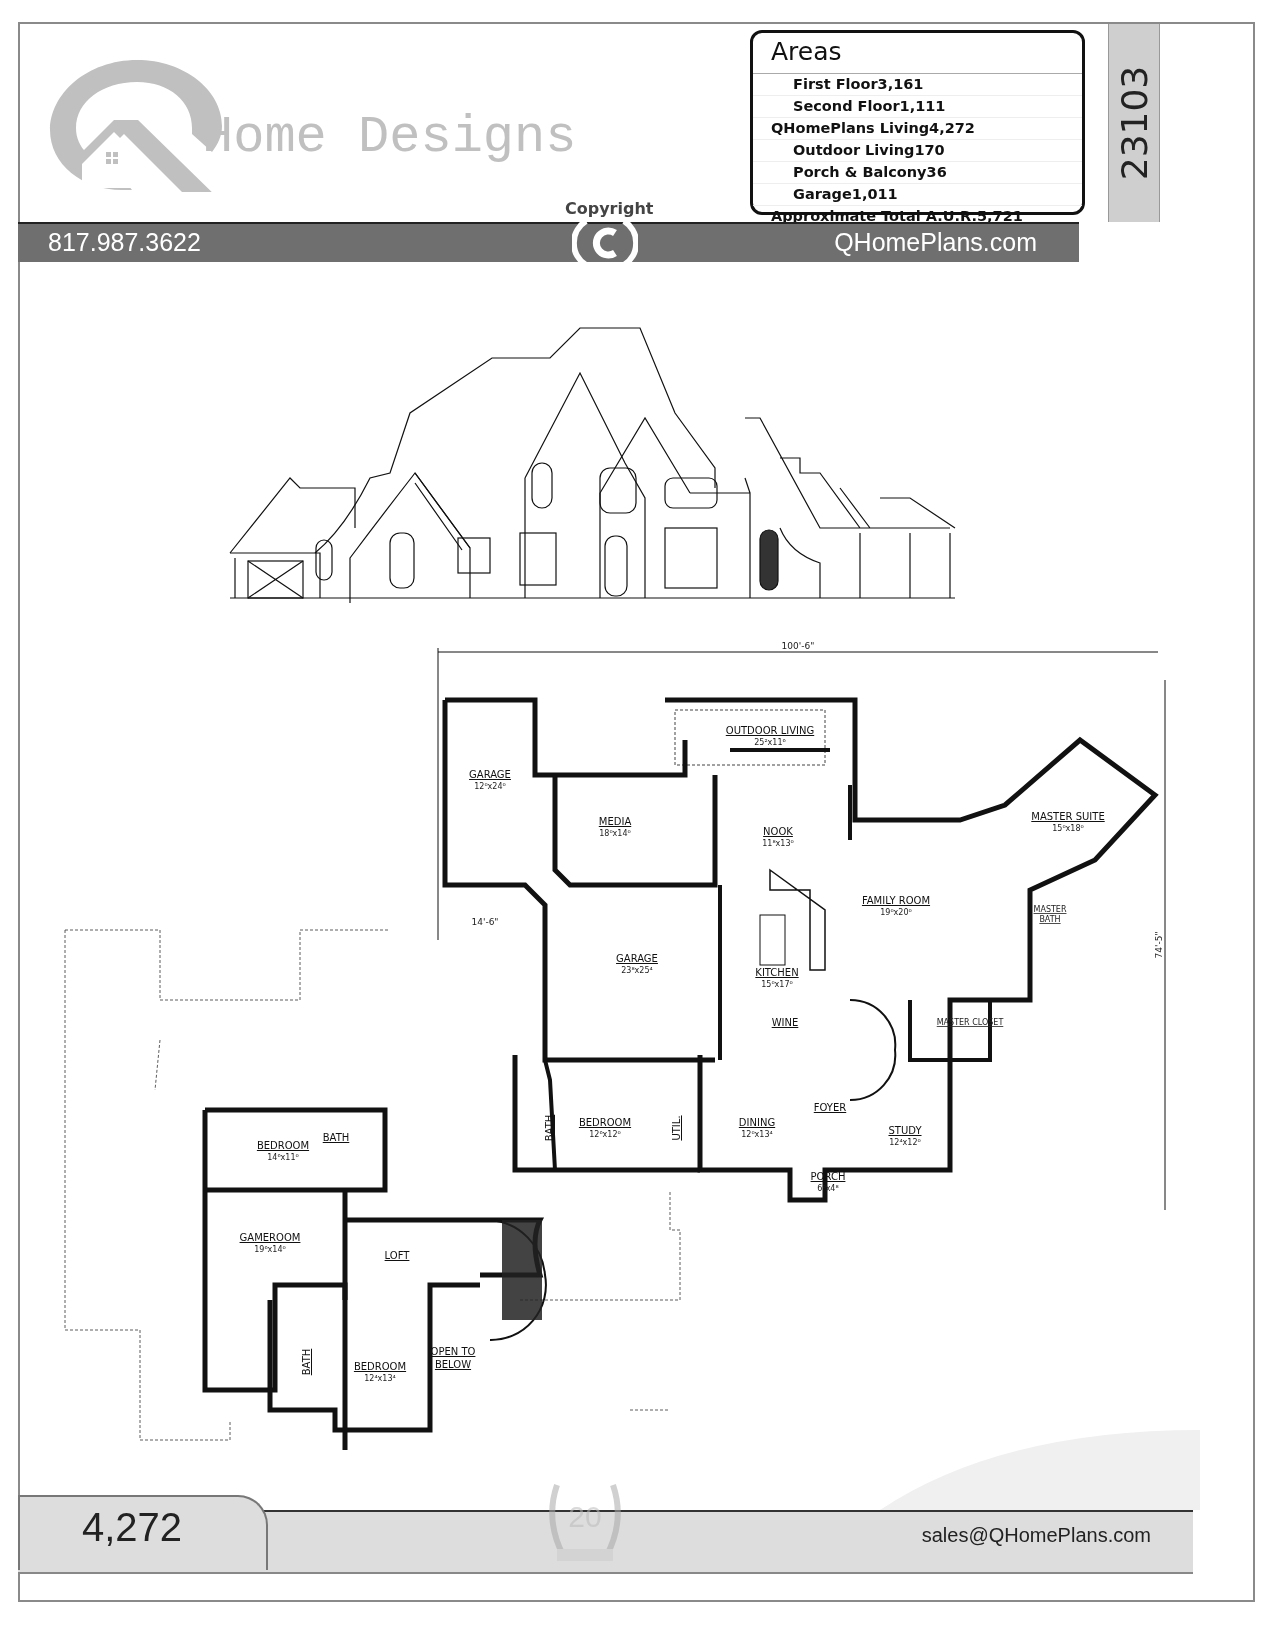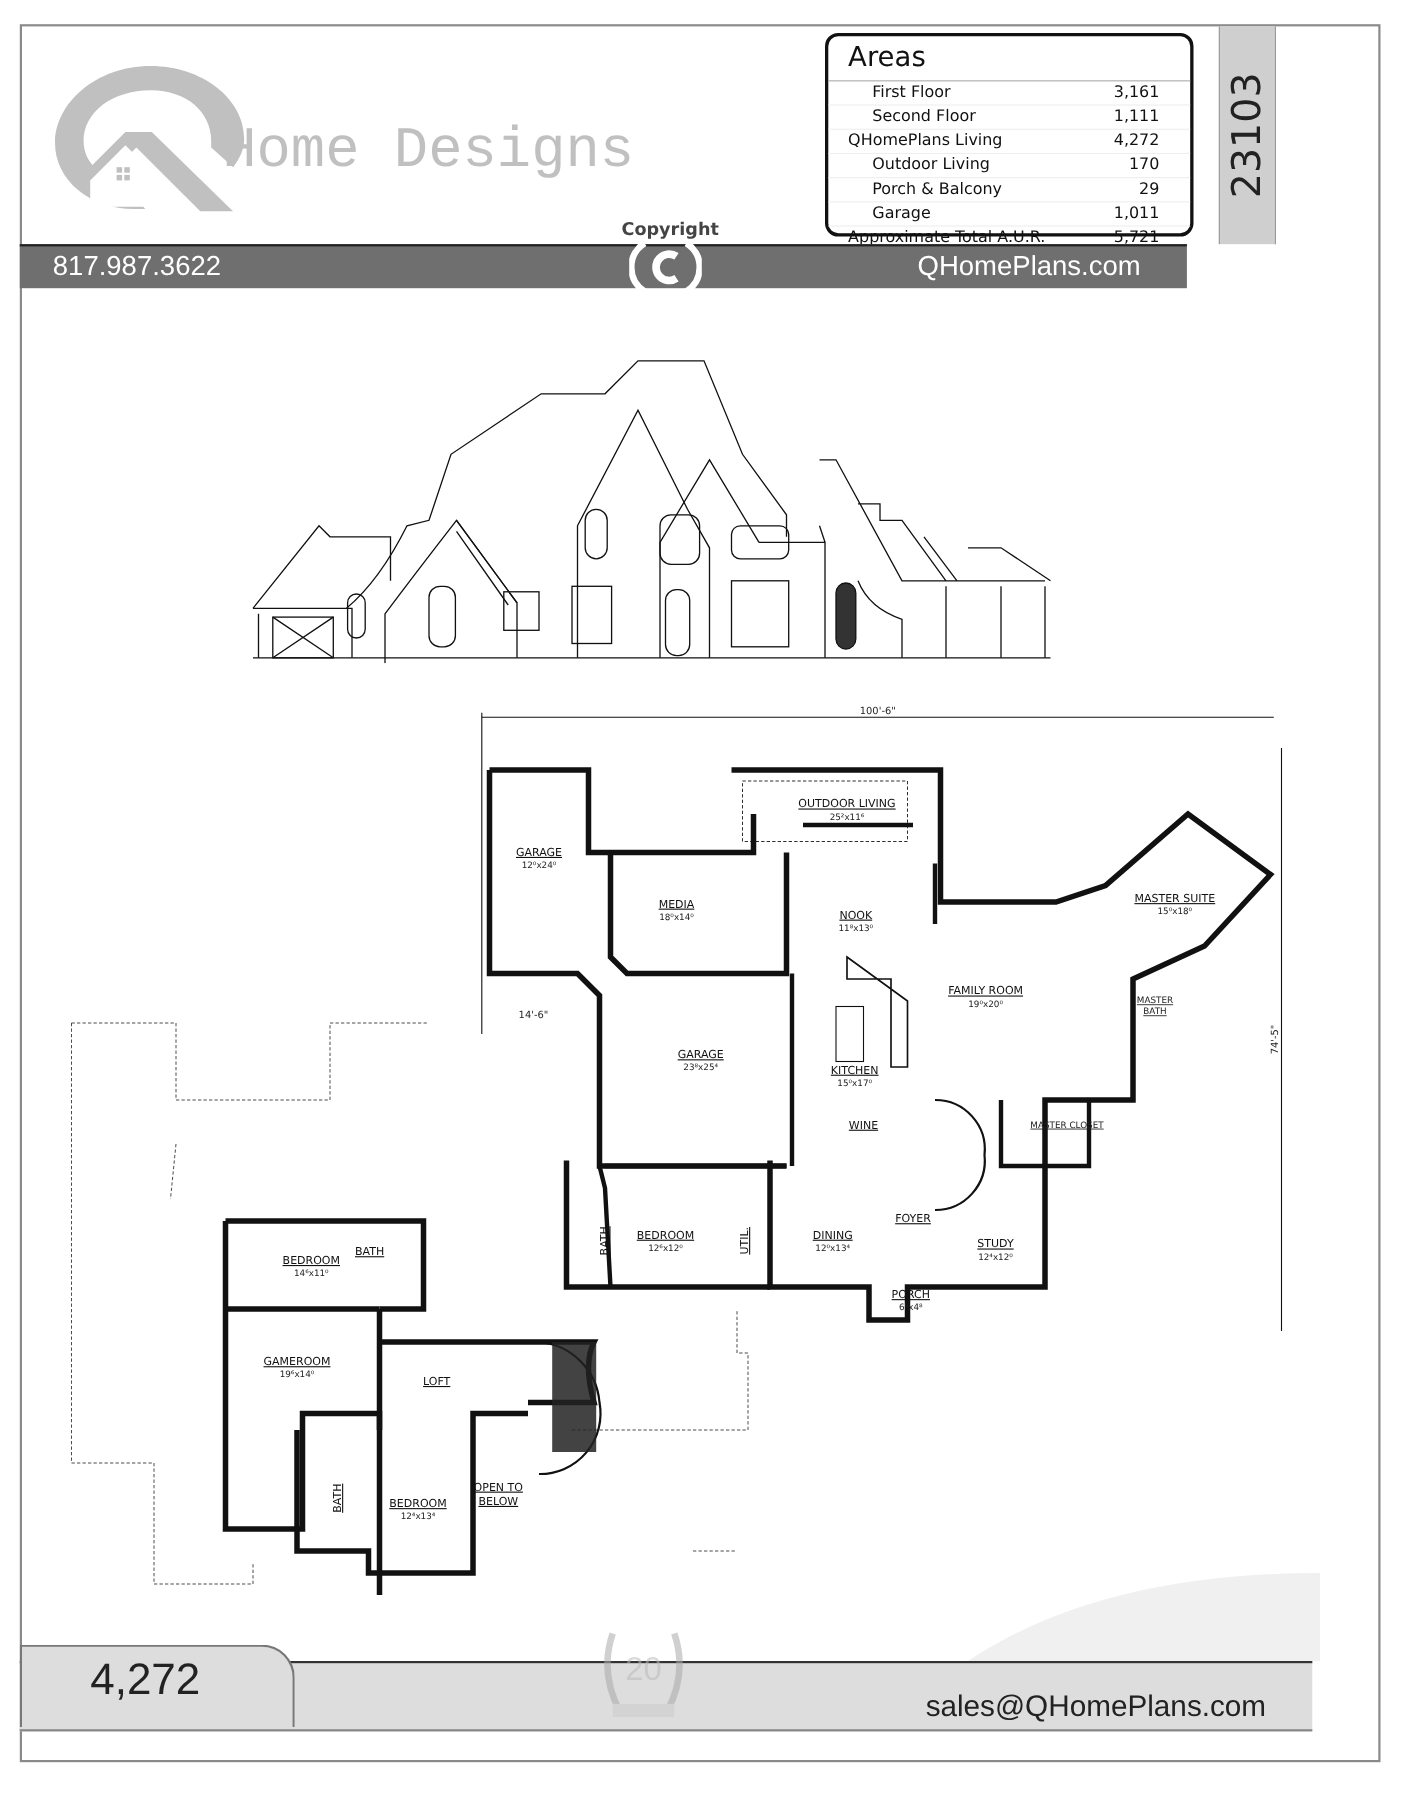--- a/index.html
+++ b/index.html
@@ -5,40 +5,40 @@
   html, body { margin:0; padding:0; background:#fff; }
   body { width:1275px; height:1650px; position:relative; overflow:hidden; font-family:"DejaVu Sans", sans-serif; color:#111; }
   .frame { position:absolute; left:18px; top:22px; width:1237px; height:1580px; border:2px solid #8a8a8a; box-sizing:border-box; }
   
   .logo { position:absolute; left:42px; top:52px; width:190px; height:140px; }
   .brand { position:absolute; left:202px; top:108px; font-family:Liberation Mono, monospace; font-size:52px; color:#c0c0c0; letter-spacing:0px; }
   .copyright-label { position:absolute; left:565px; top:199px; font-family:"DejaVu Sans", sans-serif; font-size:16px; color:#444;font-weight:bold; }
   .areas { position:absolute; left:750px; top:30px; width:335px; height:185px; border:3px solid #111; border-radius:12px; background:#fff; box-sizing:border-box; }
   .areas-title { position:absolute; left:18px; top:4px; font-size:25px; color:#111; }
   .areas-table { position:absolute; left:0; top:40px; width:100%; border-top:1px solid #aaa; }
-  .areas-row { display:flex; justify-content:space-between; height:21px; line-height:21px; font-size:14.5px; border-bottom:1px solid #eee; padding:0 28px 0 18px; }
+  .areas-row { display:flex; justify-content:flex-start; height:21px; line-height:21px; font-size:14.5px; border-bottom:1px solid #eee; padding:0 28px 0 18px;font-weight:bold; }
   .areas-row.indent .lbl { padding-left:22px; }
   .plan-num-box { position:absolute; left:1108px; top:24px; width:50px; height:198px; background:#cfcfcf; border-left:1px solid #999; border-right:1px solid #999; }
   .plan-num { position:absolute; left:50%; top:50%; transform:translate(-50%,-50%) rotate(-90deg); font-size:36px; color:#222; white-space:nowrap; }
   .band { position:absolute; left:18px; top:222px; width:1061px; height:38px; background:#6f6f6f; border-top:2px solid #222; }
   .phone { position:absolute; left:30px; top:4px; font-size:25px; color:#fff; font-family:"Liberation Sans", sans-serif; }
   .website { position:absolute; right:42px; top:4px; font-size:25px; color:#fff; font-family:"Liberation Sans", sans-serif;text-align:center; }
   .c-icon { position:absolute; left:572px; top:219px; width:66px; height:48px; }
   
   .elevation { position:absolute; left:220px; top:318px; width:740px; height:285px; }
   .plan1 { position:absolute; left:430px; top:640px; width:745px; height:580px; }
   .plan2 { position:absolute; left:60px; top:890px; width:700px; height:560px; }
   .lbl-room { font-family:"DejaVu Sans", sans-serif; font-size:10px; text-decoration:underline; fill:#111; }
   .lbl-dim { font-family:"DejaVu Sans", sans-serif; font-size:8px; fill:#222; }
   .lbl-scale { font-family:"DejaVu Sans", sans-serif; font-size:9px; fill:#222; }
   
   .footer { position:absolute; left:18px; top:1510px; width:1175px; height:60px; background:#ddd; border-top:2px solid #333; border-bottom:2px solid #888; }
   .sqft-tab { position:absolute; left:18px; top:1495px; width:250px; height:75px; background:#ddd; border:2px solid #777; border-bottom:none; border-radius:0 30px 0 0; box-sizing:border-box; }
   .sqft { position:absolute; left:62px; top:8px; font-size:40px; color:#222; font-family:"Liberation Sans", sans-serif; }
-  .email { position:absolute; right:42px; top:24px; font-size:27px; color:#222; font-family:"Liberation Sans", sans-serif; }
+  .email { position:absolute; right:42px; top:12px; font-size:20px; color:#222; font-family:"Liberation Sans", sans-serif; }
   .swoosh { position:absolute; left:880px; top:1430px; width:320px; height:80px; }
   .badge { position:absolute; left:545px; top:1465px; width:80px; height:110px; opacity:0.55; }
 </style>
 </head>
 <body>
 
 <div class="frame"></div>
 
 <svg class="logo" viewBox="0 0 190 140">
   <path d="M95 8 C45 8 8 42 8 78 C8 112 40 138 80 138 L90 138 L70 112 C50 110 34 96 34 76 C34 50 60 30 95 30 C128 30 150 50 150 76 L150 82 L170 100 C176 92 180 84 180 74 C180 38 142 8 95 8 Z" fill="#c0c0c0"></path>
@@ -66,21 +66,21 @@
     <div class="areas-row">
         <span class="lbl">QHomePlans Living</span>
         <span>4,272</span>
       </div>
     <div class="areas-row indent">
         <span class="lbl">Outdoor Living</span>
         <span>170</span>
       </div>
     <div class="areas-row indent">
         <span class="lbl">Porch &amp; Balcony</span>
-        <span>29</span>
+        <span>36</span>
       </div>
     <div class="areas-row indent">
         <span class="lbl">Garage</span>
         <span>1,011</span>
       </div>
     <div class="areas-row" style="border-bottom:none">
         <span class="lbl">Approximate Total A.U.R.</span>
         <span>5,721</span>
       </div>
   </div>

